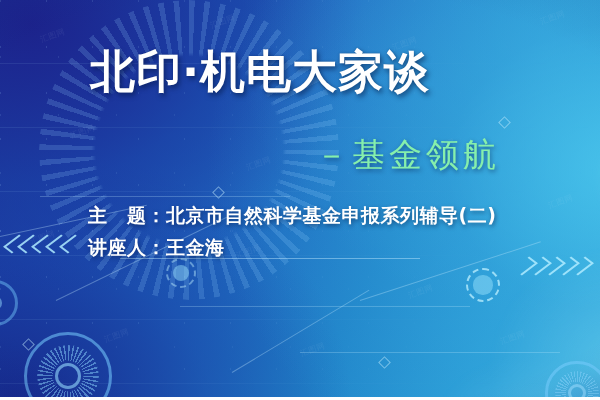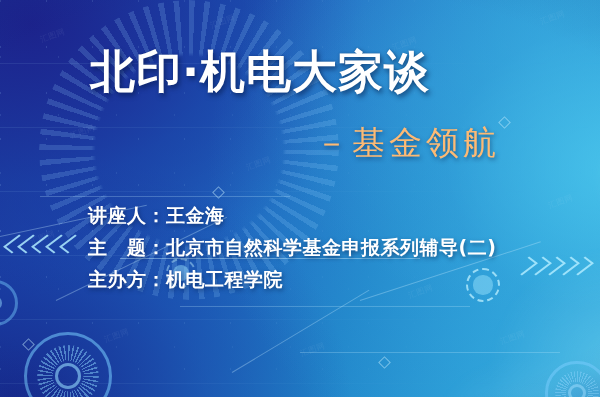--- a/index.html
+++ b/index.html
@@ -157,23 +157,23 @@
     font-size: 45px;
     font-weight: 700;
     color: #ffffff;
     letter-spacing: 1px;
     white-space: nowrap;
     text-shadow: 2px 3px 5px rgba(4,22,66,0.55), 0 0 2px rgba(10,40,90,0.4);
     font-family: "DejaVu Sans", "Liberation Sans", sans-serif;
   }
   .subtitle {
     position: absolute;
-    left: 315px; top: 121px;
+    left: 315px; top: 133px;
     font-size: 33px;
-    color: #fdba74;
+    color: #86efac;
     letter-spacing: 4px;
     white-space: nowrap;
     font-family: Liberation Sans, sans-serif;
     text-shadow: 1px 2px 4px rgba(4,22,66,0.5);
   }
 
   .info {
     position: absolute;
     left: 88px; top: 206px;
     display: flex;
@@ -283,24 +283,21 @@
     <div class="wm" style="left:500px; top:332px;">汇图网</div>
   </div>
 
   <div class="bg-layer bg-vig"></div>
 
   <div class="title">北印·机电大家谈</div>
   <div class="subtitle">－基金领航</div>
 
   <div class="info">
     <div class="info-row">
-      <span class="lbl">讲座人：</span><span class="val">王金海</span>
-    </div>
-    <div class="info-row">
       <span class="lbl">主　题：</span><span class="val">北京市自然科学基金申报系列辅导(二)</span>
     </div>
     <div class="info-row">
-      <span class="lbl">主办方：</span><span class="val">机电工程学院</span>
+      <span class="lbl">讲座人：</span><span class="val">王金海</span>
     </div>
   </div>
 
   <div class="bottom-strip"></div>
 </div>
 
 </body></html>

